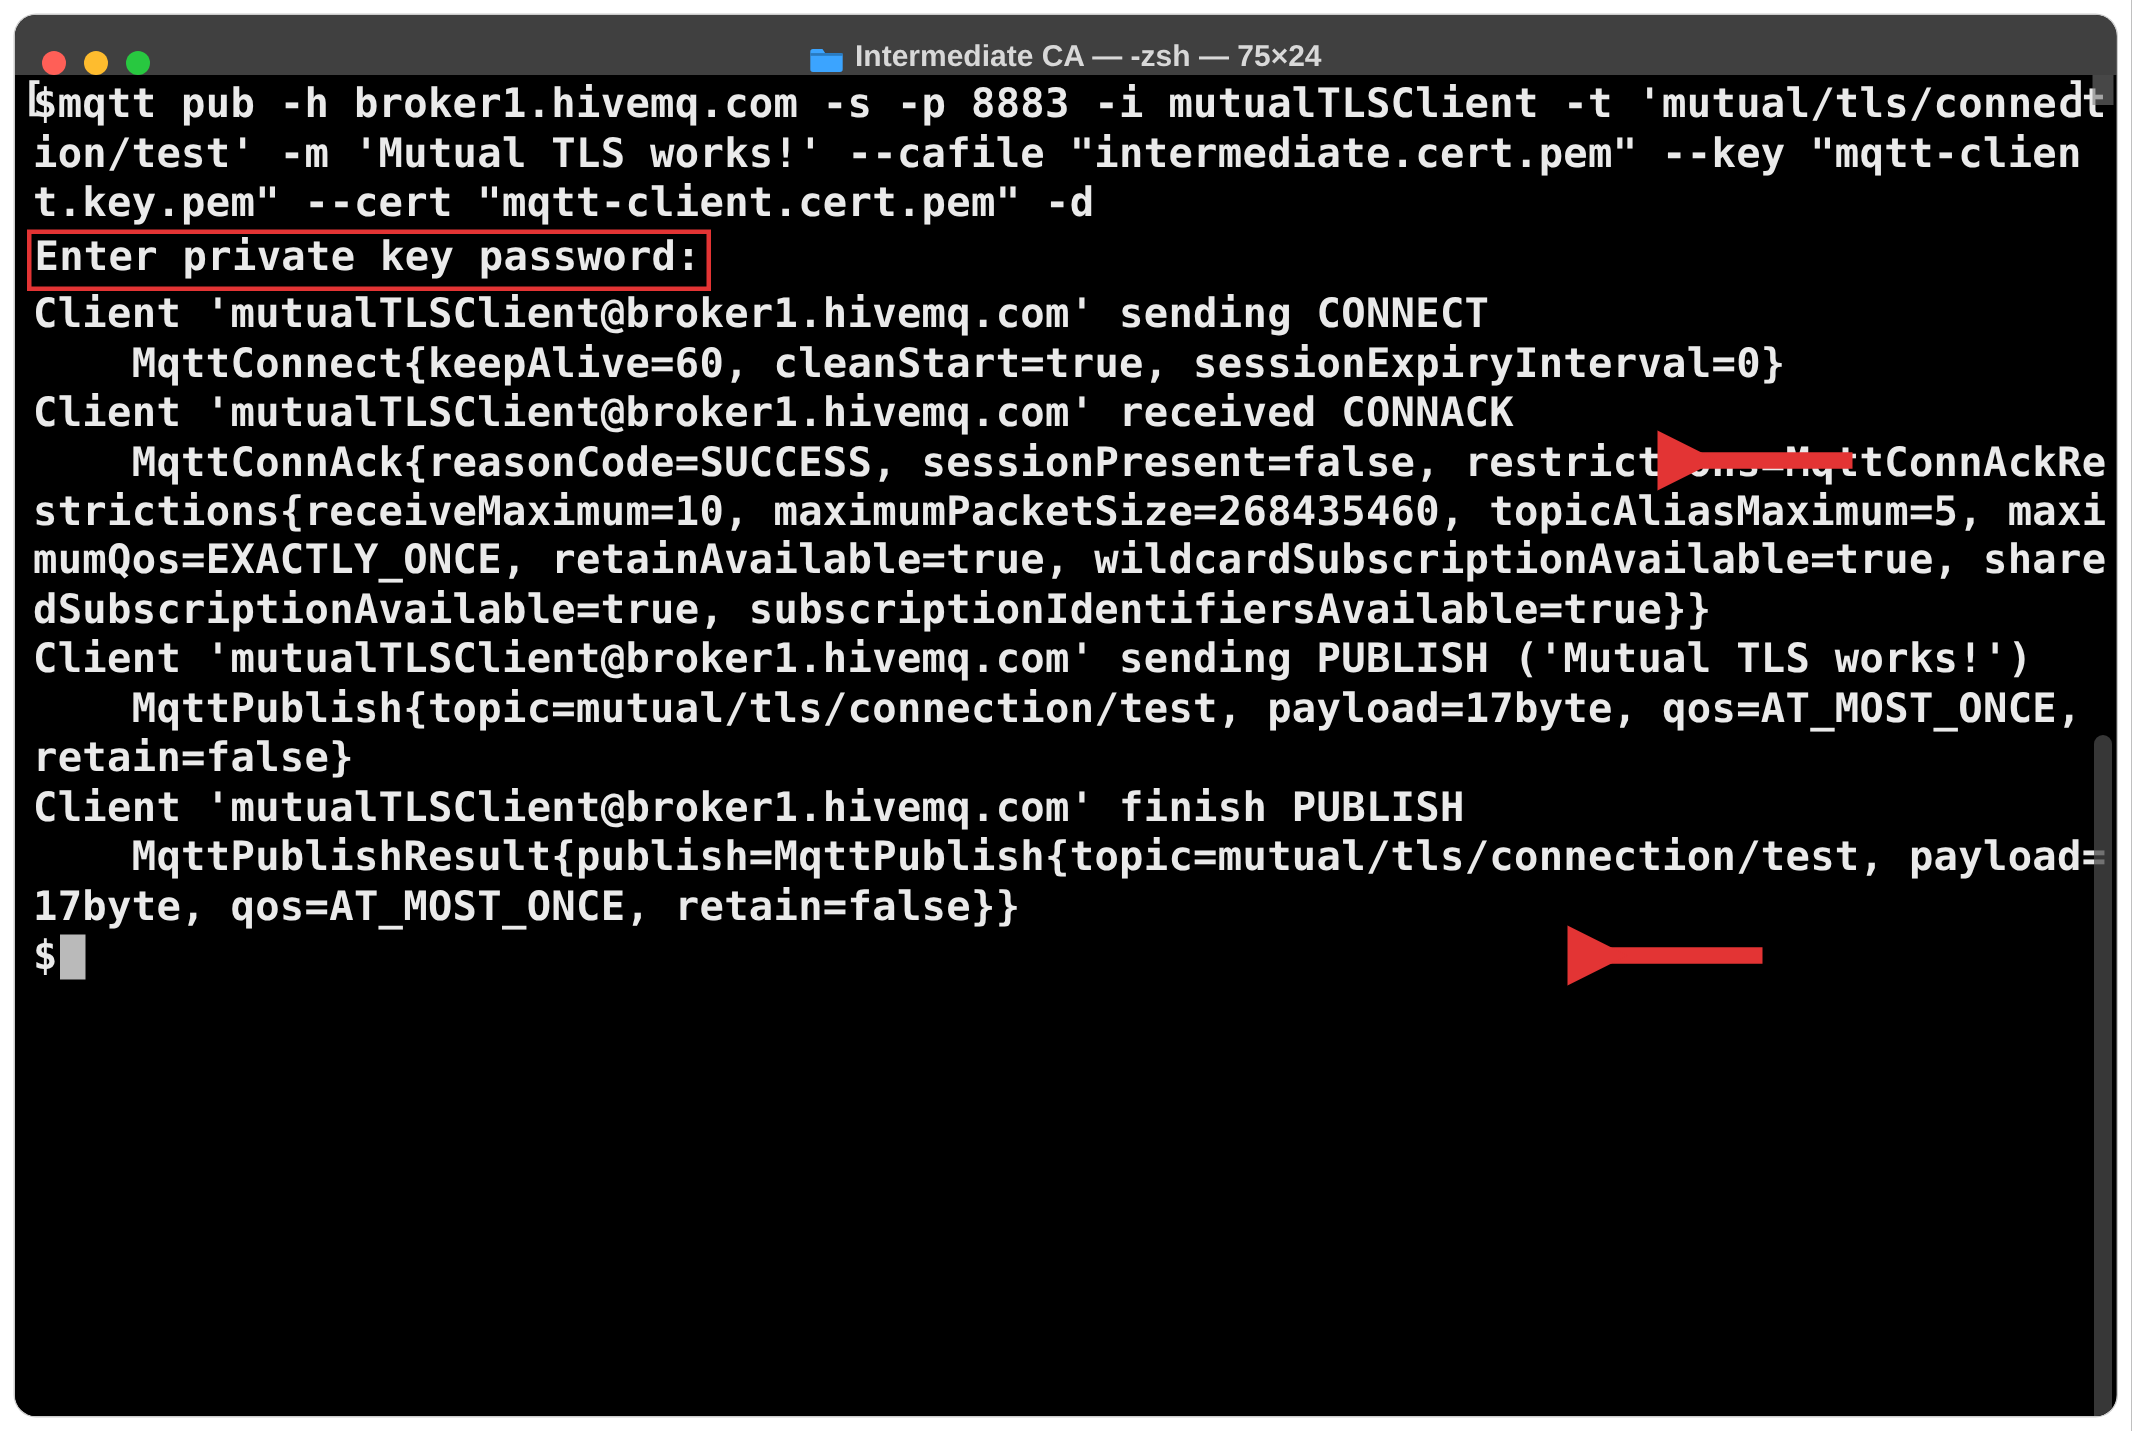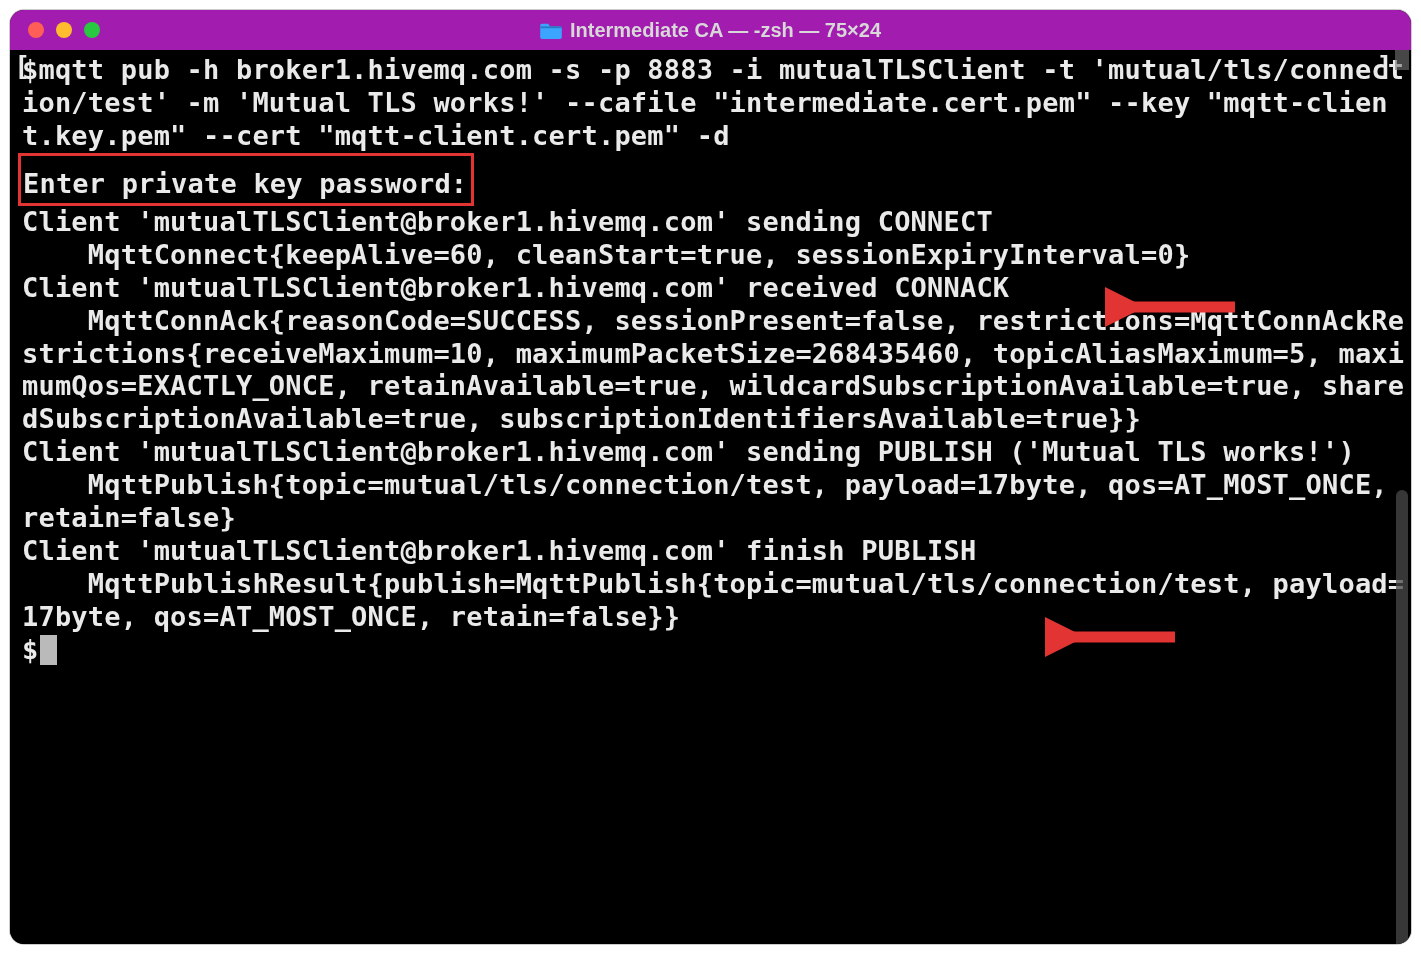--- a/index.html
+++ b/index.html
@@ -15,23 +15,23 @@
       width: 1401px; height: 934px;
       background: #000;
       border-radius: 14px;
       display: flex;
       flex-direction: column;
       overflow: hidden;
       box-shadow: 0 0 0 1px rgba(0,0,0,0.2);
     }
     .titlebar {
       height: 40px;
-      background: #a21caf;
+      background: #404040;
       display: flex;
-      align-items: center;
+      align-items: flex-end;
       position: relative;
       flex: 0 0 auto;
     }
     .traffic-lights {
       display: flex;
       gap: 12px;
       margin-left: 18px;
     }
     .tl { width: 16px; height: 16px; border-radius: 50%; }
     .tl.red    { background: #ff5f57; }
@@ -81,21 +81,21 @@
     .bracket-top.right { right: 18px; top: 0px; }
     .scroll-corner {
       position: absolute;
       right: 2px; top: 0px;
       width: 14px; height: 20px;
       background: #777;
       opacity: 0.6;
     }
     .redbox {
       border: 3px solid #e33434;
-      padding: 12px 4px 2px 2px;
+      padding: 0 4px 2px 2px;
       display: inline-block;
       margin-left: -4px;
     }
     .caret-line {
       display: flex;
       align-items: center;
     }
     .caret {
       display: inline-block;
       width: 17px; height: 30px;

